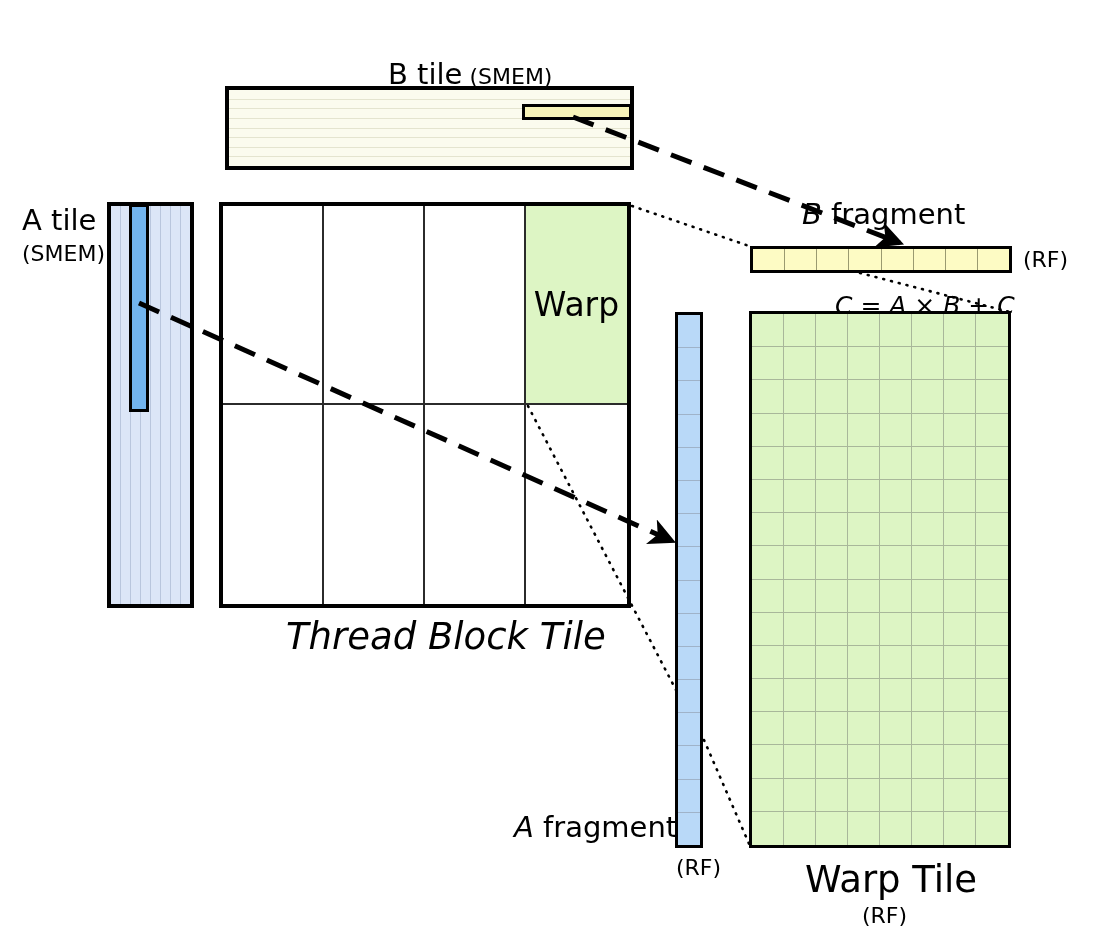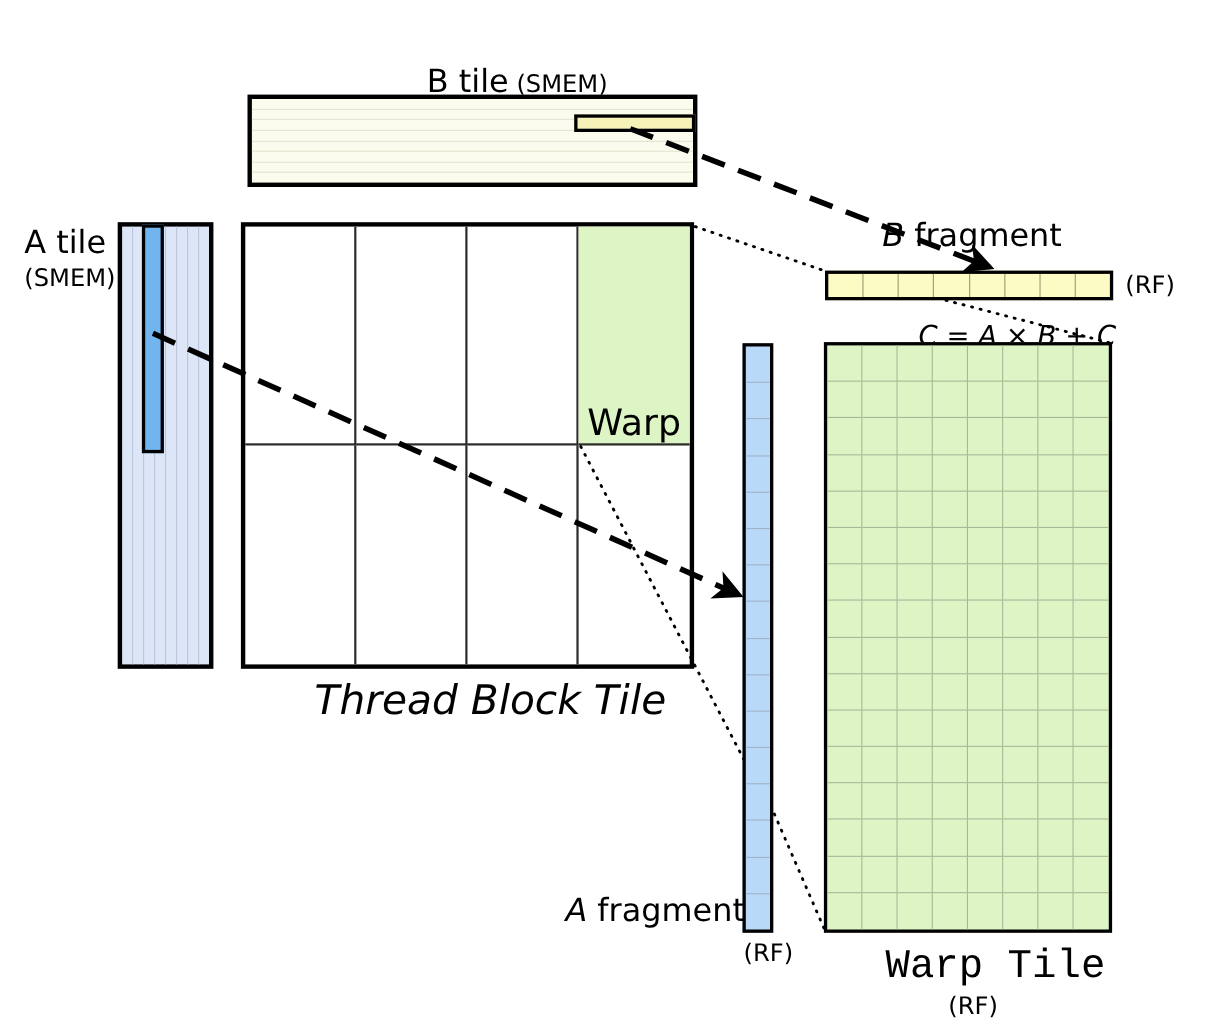--- a/index.html
+++ b/index.html
@@ -82,21 +82,21 @@
   .tbgrid {
     position: absolute;
     inset: 0;
     display: grid;
   }
   .tbgrid > div {
     box-sizing: border-box;
     border-right: 2px solid #2b2b2b;
     border-bottom: 2px solid #2b2b2b;
     display: flex;
-    align-items: flex-end;
+    align-items: center;
     justify-content: center;
     font-size: 33px;
   }
   .tbgrid > div.lastcol { border-right: none; }
   .tbgrid > div.lastrow { border-bottom: none; }
   .warpcell { background: #ddf5c4; }
   
   #b-frag-box { background: #fdfbc4; }
   .bfraggrid {
     position: absolute; inset: 0; display: flex;
@@ -372,21 +372,21 @@
         <i class="lastrow"></i>
         <i class="lastrow"></i>
         <i class="lastrow"></i>
         <i class="lastrow"></i>
         <i class="lastrow"></i>
         <i class="lastrow"></i>
         <i class="lastcol lastrow"></i>
       </div>
   </div>
 
-  <div class="lbl" style="left:805px; top:861px; font-size:37px;font-family:Liberation Mono, monospace;">Warp Tile</div>
+  <div class="lbl" style="left:805px; top:861px; font-size:37px;">Warp Tile</div>
   <div class="lbl sm" style="left:862px; top:905px;">(RF)</div>
 
   <svg class="overlay" viewBox="0 0 1101 937">
     <defs>
       <marker id="arw" viewBox="0 0 10 10" refX="8.4" refY="5" markerWidth="5.4" markerHeight="5.4" orient="auto-start-reverse">
         <path d="M 0 0 L 10 5 L 0 10 L 2.6 5 z" fill="#000"></path>
       </marker>
     </defs>
 
     <line x1="573" y1="117" x2="900" y2="243" stroke="#000" stroke-width="5" stroke-dasharray="22,13" marker-end="url(#arw)"></line>

